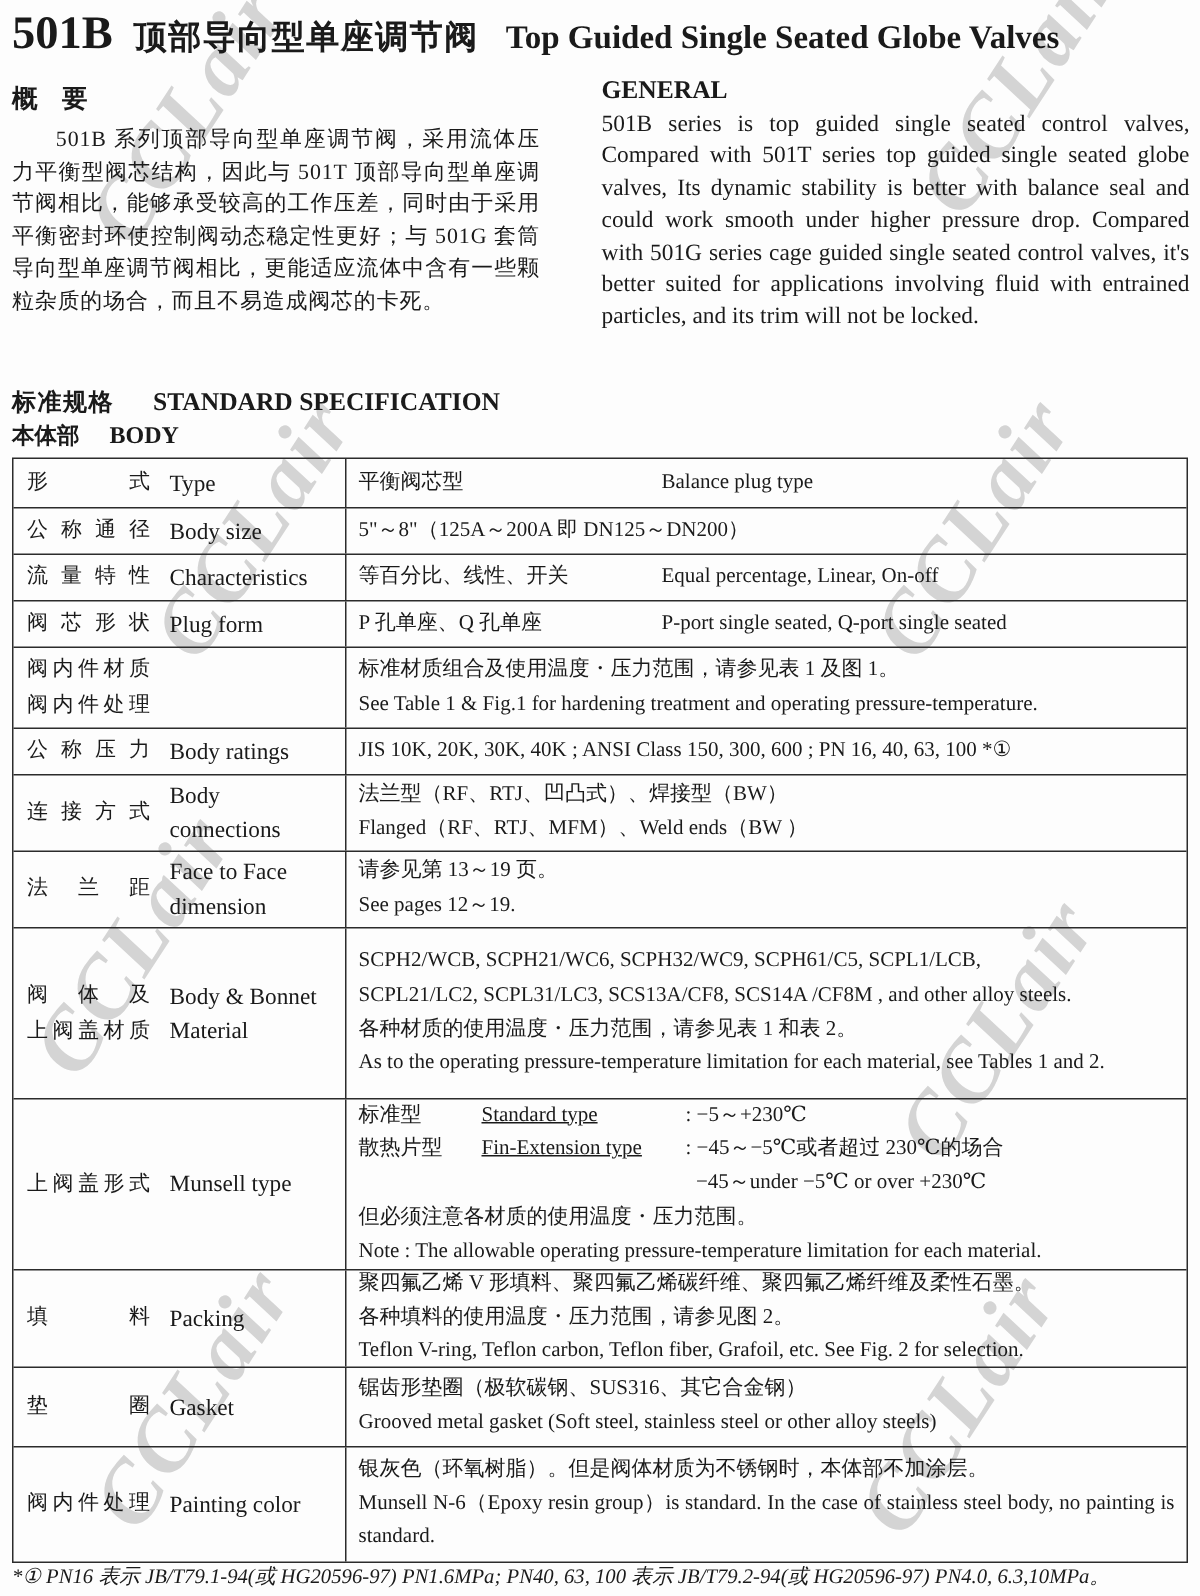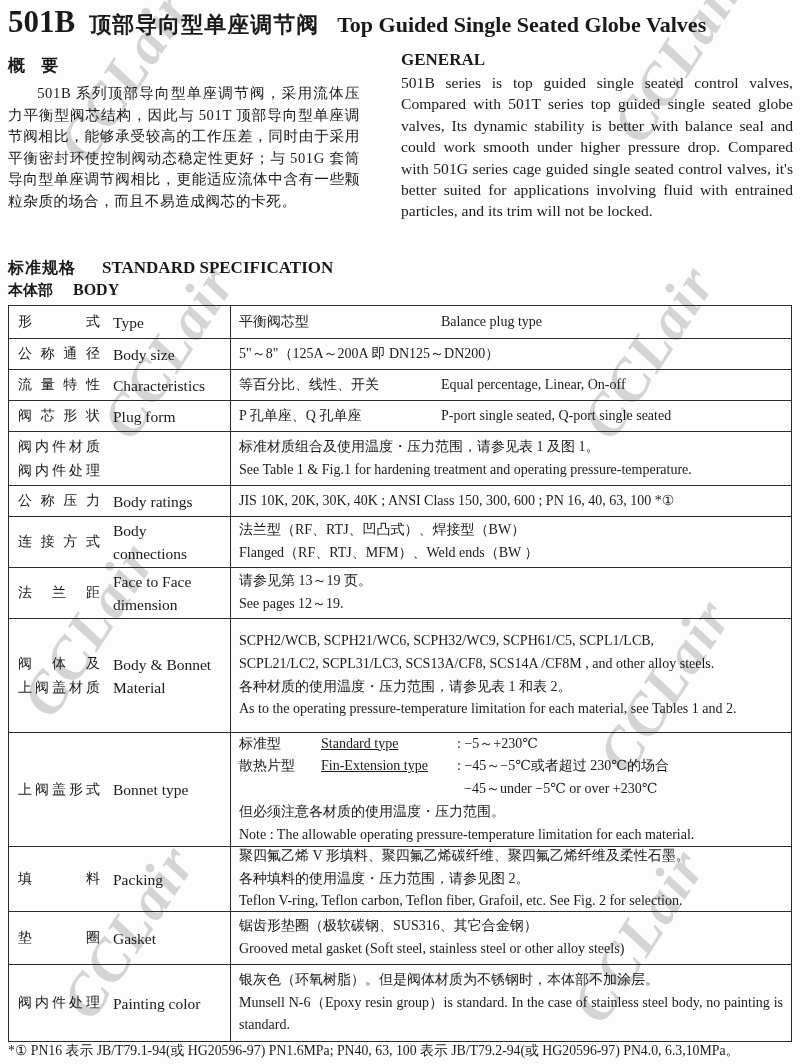--- a/index.html
+++ b/index.html
@@ -78,21 +78,21 @@
   .v-line.justify { text-align:justify; }
   .v-pair { display:flex; }
   .v-pair .pzh { width:202px; flex:0 0 202px; }
   .v-cols { display:flex; }
   .v-cols .c1 { width:82px;  flex:0 0 82px; }
   .v-cols .c2 { width:136px; flex:0 0 136px;text-decoration:underline; }
   .v-cols .c3 { flex:1; }
   .v-cols .c3.indent { padding-left:7px; }
   
   .footnote { position:absolute; left:8px; top:1042px; width:786px; z-index:2;
-    font-size:13.8px; white-space:nowrap; }
+    font-size:13.8px; white-space:nowrap;font-style:italic; }
 </style>
 </head>
 <body>
 
 <div class="page">
 
   <span class="wm" style="left:28px;  top:42px;">CCLair</span>
   <span class="wm" style="left:582px; top:22px;">CCLair</span>
   <span class="wm" style="left:72px;  top:318px;">CCLair</span>
   <span class="wm" style="left:552px; top:318px;">CCLair</span>
@@ -258,21 +258,21 @@
           <div class="v-line">各种材质的使用温度・压力范围，请参见表 1 和表 2。</div>
           <div class="v-line justify">As to the operating pressure-temperature limitation for each material, see Tables 1 and 2.</div>
         </div>
       </div>
       <div class="t-row" style="height: 114px;">
         <div class="t-label">
           <div class="zh-col">
             <span class="zh-line">上阀盖形式</span>
           </div>
           <div class="en-col">
-            <div class="en-line">Bonnet type</div>
+            <div class="en-line">Munsell type</div>
           </div>
         </div>
         <div class="t-value">
           <div class="v-line v-cols">
             <span class="c1">标准型</span>
             <span class="c2">Standard type</span>
             <span class="c3">: −5～+230℃</span>
           </div>
           <div class="v-line v-cols">
             <span class="c1">散热片型</span>

